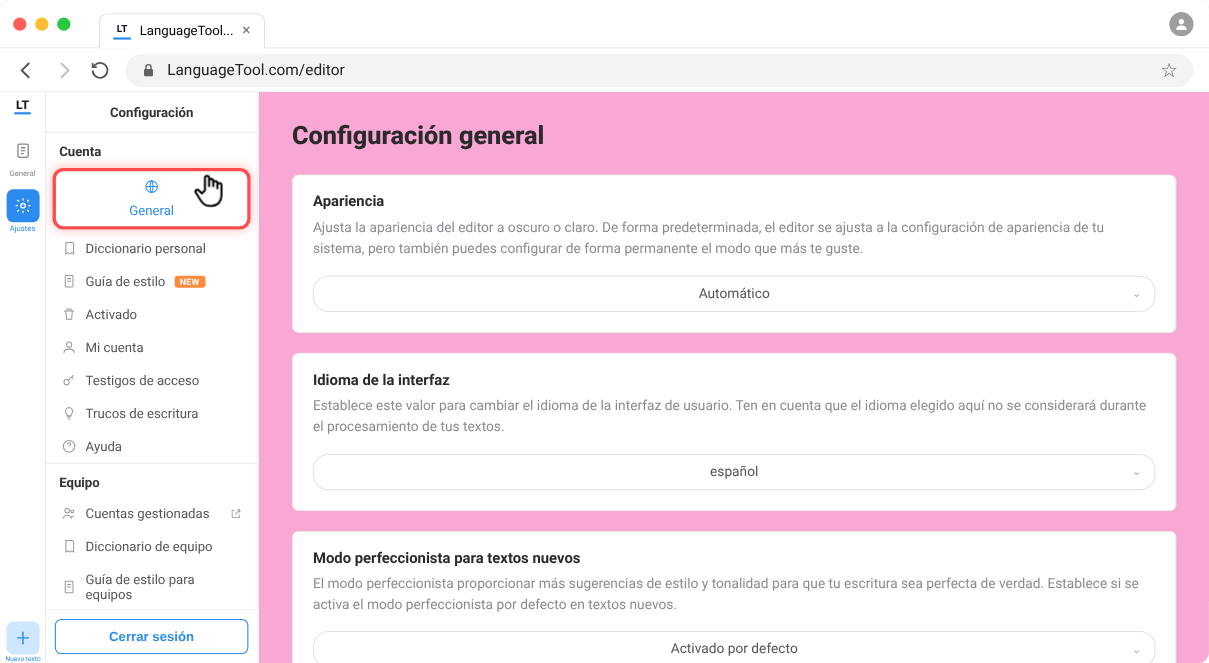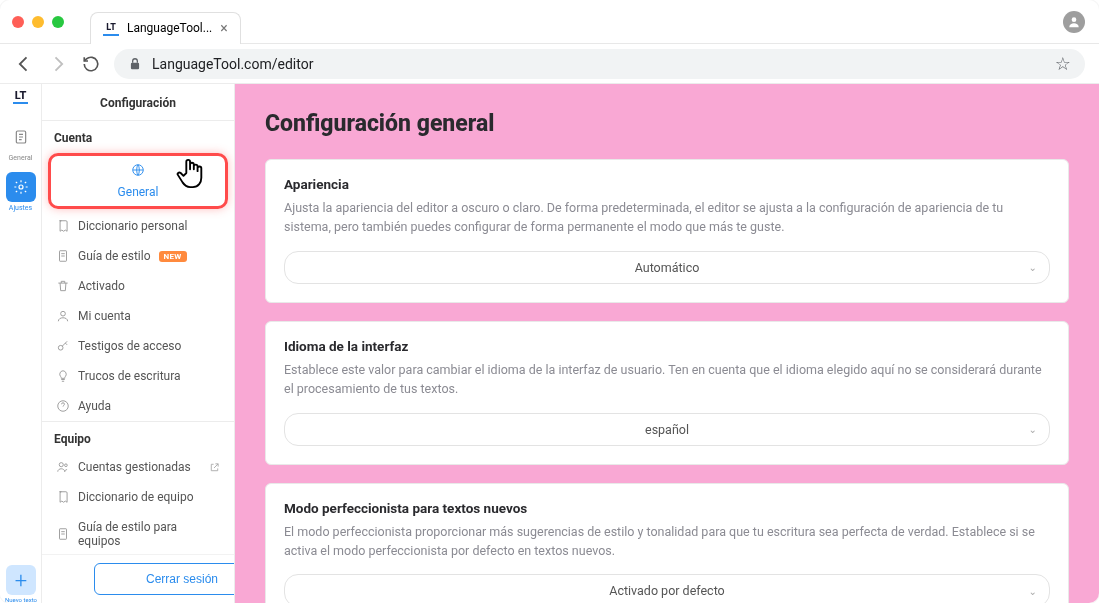--- a/index.html
+++ b/index.html
@@ -191,23 +191,22 @@
       border-top:1px solid #f2f2f2;
     }
     .logout button {
       width: 100%;
       border: 1px solid #2b8ced;
       color: #2b8ced;
       background: #fff;
       border-radius: 6px;
       padding: 8px 0;
       font-size: 12px;
-      font-weight: 400;
+      font-weight: 700;
       cursor: pointer;
-      margin-left: 44px;
     }
     .content {
       flex: 1;
       background: #f9a8d4;
       padding: 26px 30px;
       overflow-y: auto;
     }
     .page-title {
       font-size: 23px;
       font-weight: 800;

